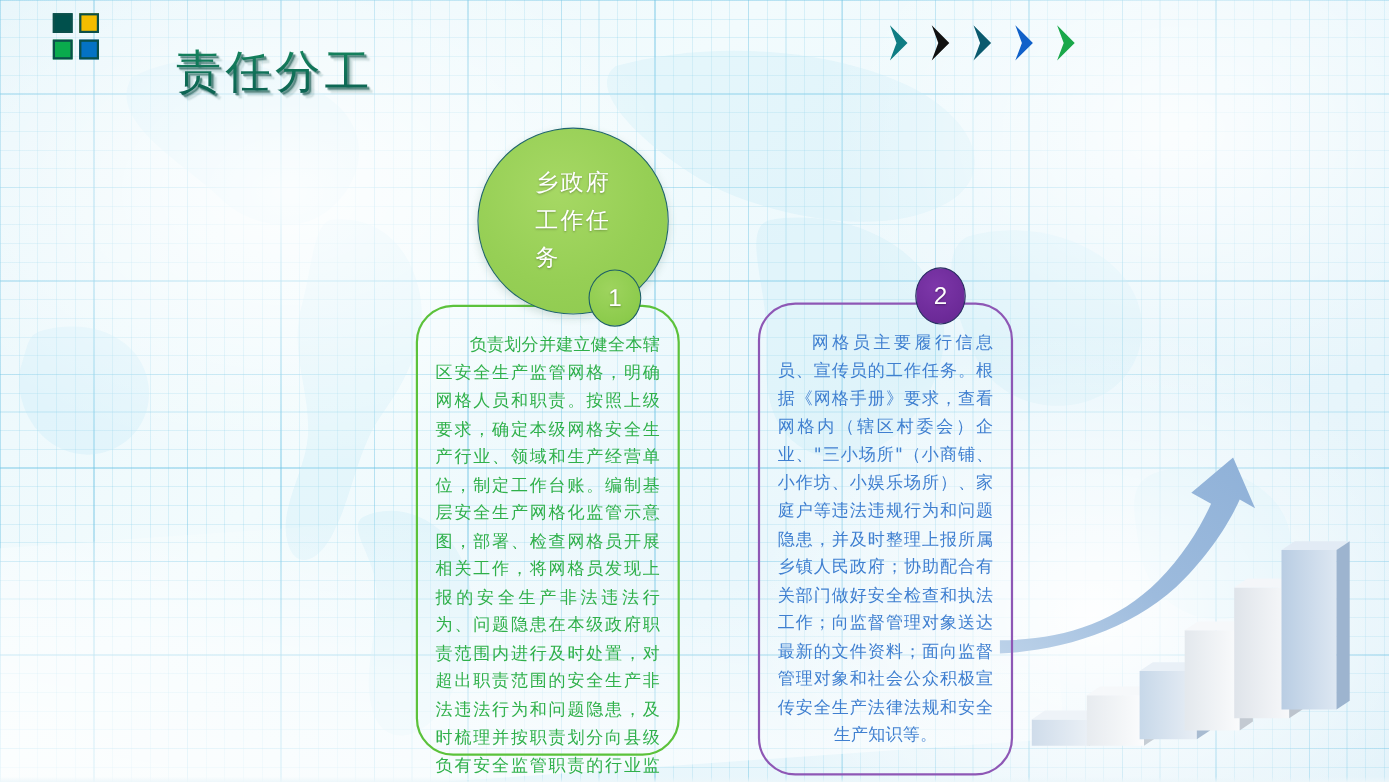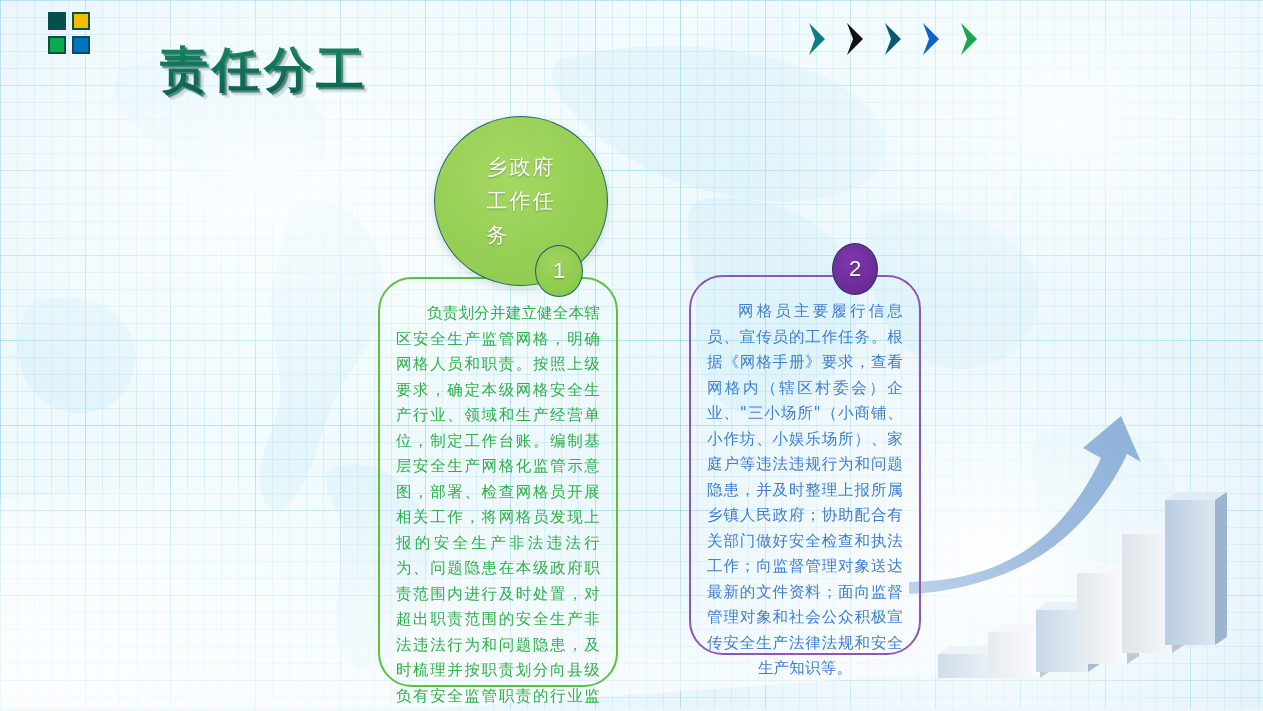--- a/index.html
+++ b/index.html
@@ -50,21 +50,21 @@
     background:linear-gradient(to bottom, rgba(255,255,255,.0), rgba(236,246,250,.9));
   }
   
   .logo{position:absolute;left:48px;top:12px;display:grid;
     grid-template-columns:18px 18px;grid-template-rows:18px 18px;gap:6px;}
   .logo i{display:block;width:18px;height:18px;border:2px solid #0a4f4a;box-sizing:border-box;}
   
   .title{
     position:absolute;left:160px;top:38px;
     font-family:"DejaVu Sans","Liberation Sans",sans-serif;
-    font-size:48px;font-weight:bold;letter-spacing:4px;
+    font-size:41px;font-weight:normal;letter-spacing:4px;
     color:#1f8a5a;
     background:linear-gradient(to bottom,#17895f 0%,#0f6f57 55%,#0b5e50 100%);
     -webkit-background-clip:text;background-clip:text;
     -webkit-text-fill-color:transparent;
     text-shadow:1px 1px 0 rgba(10,90,70,.0);
     filter:drop-shadow(2px 2px 0 rgba(7,77,66,.55)) drop-shadow(3px 3px 0 rgba(7,77,66,.25));
     white-space:nowrap;
   }
   
   .chevrons{position:absolute;left:806px;top:22px;display:flex;gap:16px;align-items:center;}
@@ -120,21 +120,21 @@
     text-indent:2em;
     letter-spacing:.2px;
     padding:22px 16px 12px 16px;
   }
   .panel.green{
     left:378px;top:277px;width:240px;height:410px;
     border:2px solid #5cc23b;
   }
   .panel.green .ptext{color:#2fb04a;}
   .panel.purple{
-    left:689px;top:275px;width:232px;height:380px;
+    left:689px;top:275px;width:232px;height:430px;
     border:2px solid #8e57b5;
   }
   .panel.purple .ptext{color:#3f7fd0;}
   
   .growth{position:absolute;right:8px;bottom:6px;width:350px;height:295px;z-index:3;}
   .growth svg{width:100%;height:100%;display:block;}
 </style>
 </head>
 <body>
 

